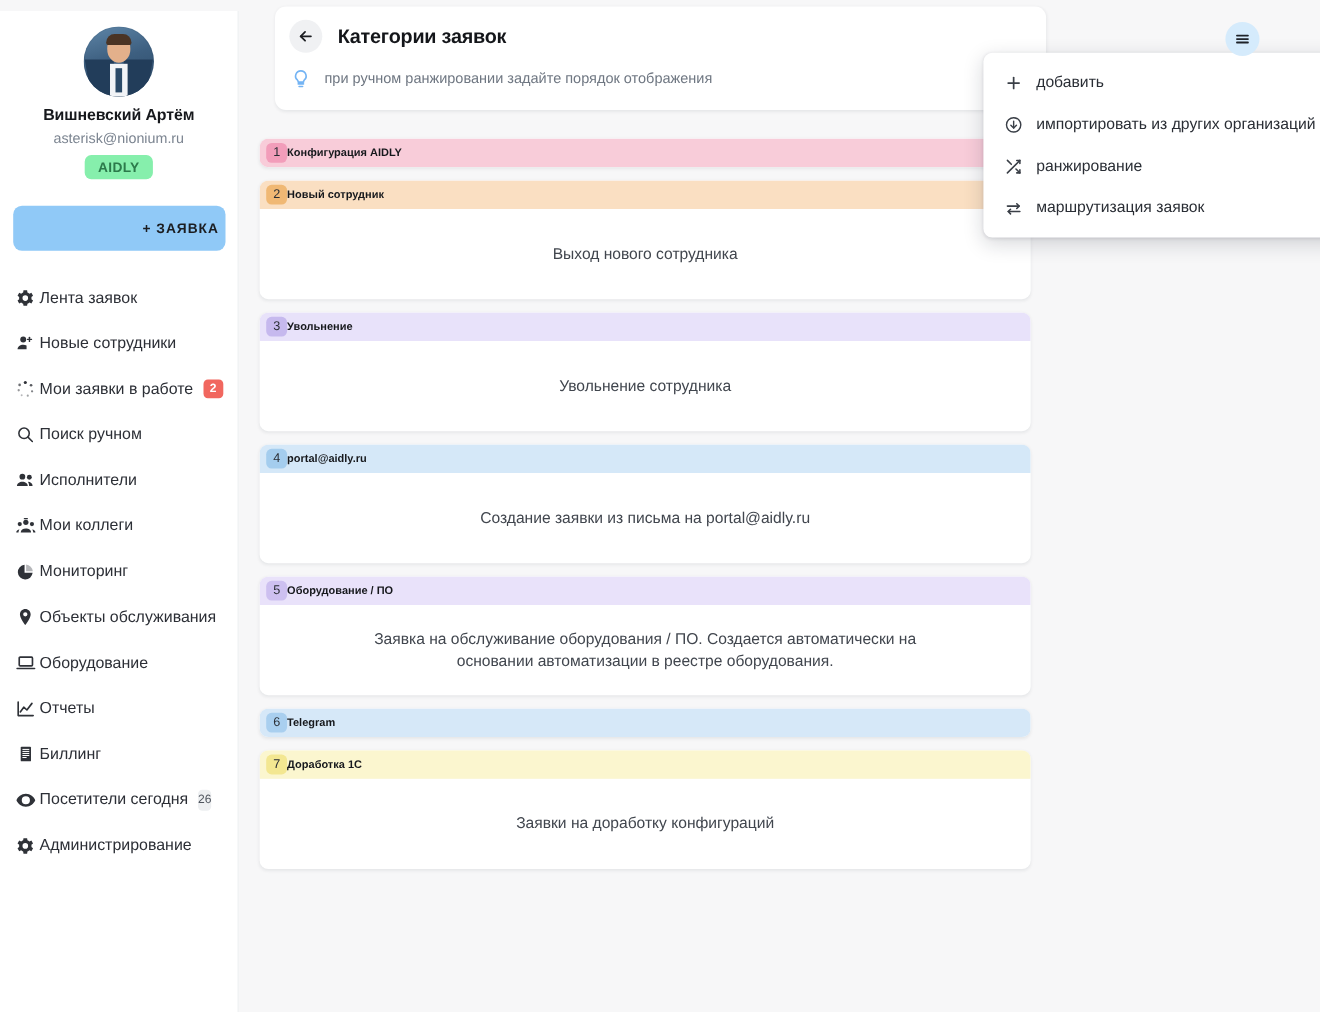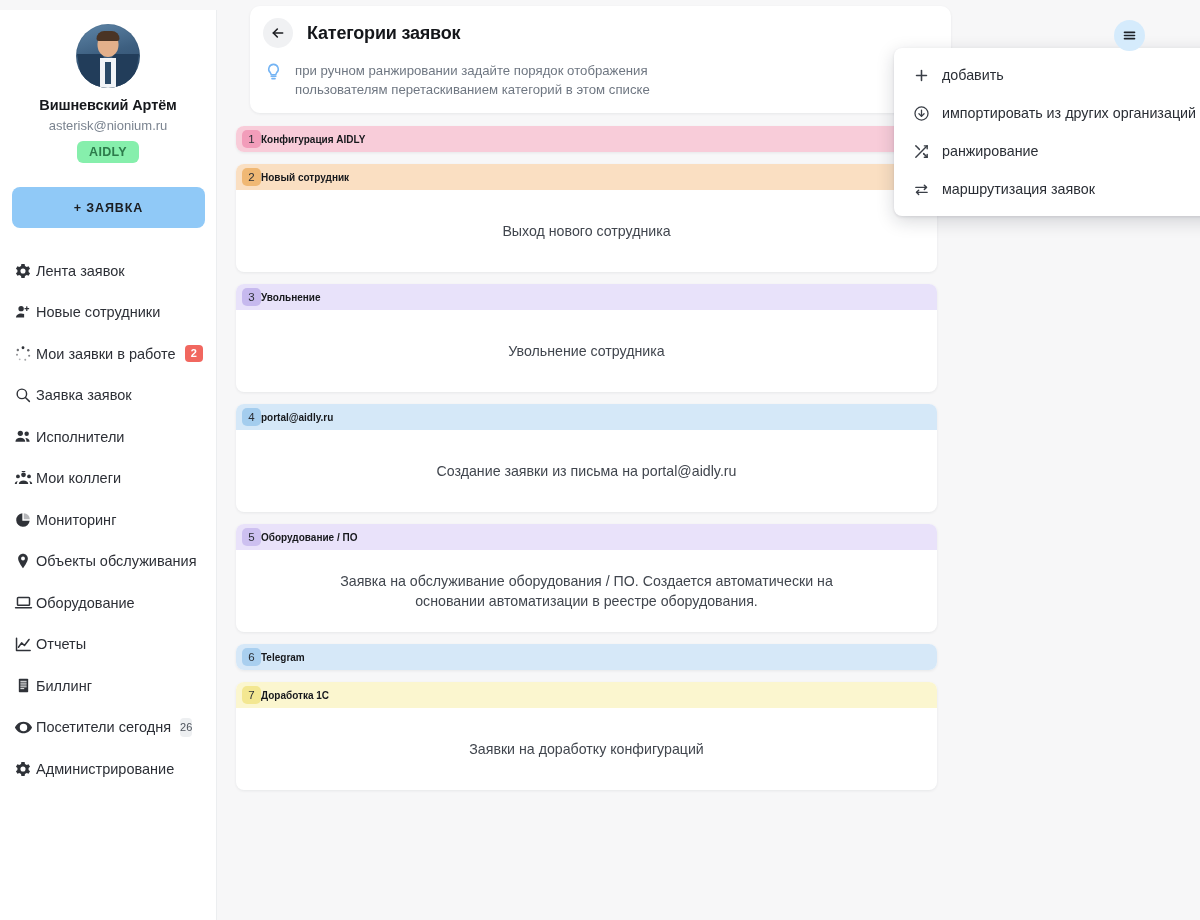--- a/index.html
+++ b/index.html
@@ -102,21 +102,21 @@
     line-height: 41px;
     background: #90c9f7;
     color: #1b1d21;
     border: none;
     border-radius: 8px;
     font-size: 12.5px;
     font-weight: bold;
     letter-spacing: 0.9px;
     cursor: pointer;
     width: 193px;
-    text-align: center;
+    text-align: right;
     font-family: inherit;
   }
 
   #nav { margin-top: 22px; }
   .nav-item {
     display: flex;
     align-items: center;
     height: 41.5px;
     padding-left: 10px;
     cursor: pointer;
@@ -370,21 +370,21 @@
         <span class="nav-label">Мои заявки в работе</span>
         <span class="nav-badge">2</span>
       </div>
       <div class="nav-item">
         <span class="nav-icon">
           <svg width="18" height="18" viewBox="0 0 24 24" fill="none" stroke="#2f3238" stroke-width="1.9" stroke-linecap="round" stroke-linejoin="round">
             <circle cx="10.5" cy="10.5" r="6.3"></circle>
             <line x1="15.2" y1="15.2" x2="20.5" y2="20.5"></line>
           </svg>
         </span>
-        <span class="nav-label">Заявка заявок</span>
+        <span class="nav-label">Поиск ручном</span>
       </div>
       <div class="nav-item">
         <span class="nav-icon">
           <svg width="19" height="19" viewBox="0 0 24 24" fill="#2f3238">
             <circle cx="8" cy="8" r="3.3"></circle>
             <circle cx="16" cy="8.6" r="2.8"></circle>
             <path d="M1.8 18.6c0-3 2.8-4.9 6.2-4.9s6.2 1.9 6.2 4.9z"></path>
             <path d="M14.4 13.9c2.9.2 5.3 1.9 5.3 4.4v.3h-3.9c0-1.7-.5-3.3-1.4-4.7z"></path>
           </svg>
         </span>
@@ -490,21 +490,20 @@
     <div id="hint-row">
       <span id="hint-icon">
         <svg width="19" height="19" viewBox="0 0 24 24" fill="none" stroke="#74b4f4" stroke-width="1.9" stroke-linecap="round" stroke-linejoin="round">
           <path d="M9 18h6"></path>
           <path d="M10 21h4"></path>
           <path d="M12 3a6 6 0 0 0-4 10.5c.6.7 1 1.5 1 2.5h6c0-1 .4-1.8 1-2.5A6 6 0 0 0 12 3z"></path>
         </svg>
       </span>
       <div id="hint-text">
         <span>при ручном ранжировании задайте порядок отображения</span><br>
-        <span>пользователям перетаскиванием категорий в этом списке</span>
       </div>
     </div>
   </div>
 
   <div id="filters">
     <button class="pill active">активные 16</button>
     <button class="pill inactive">в архиве 0</button>
   </div>
 
   <button id="menu-btn">

